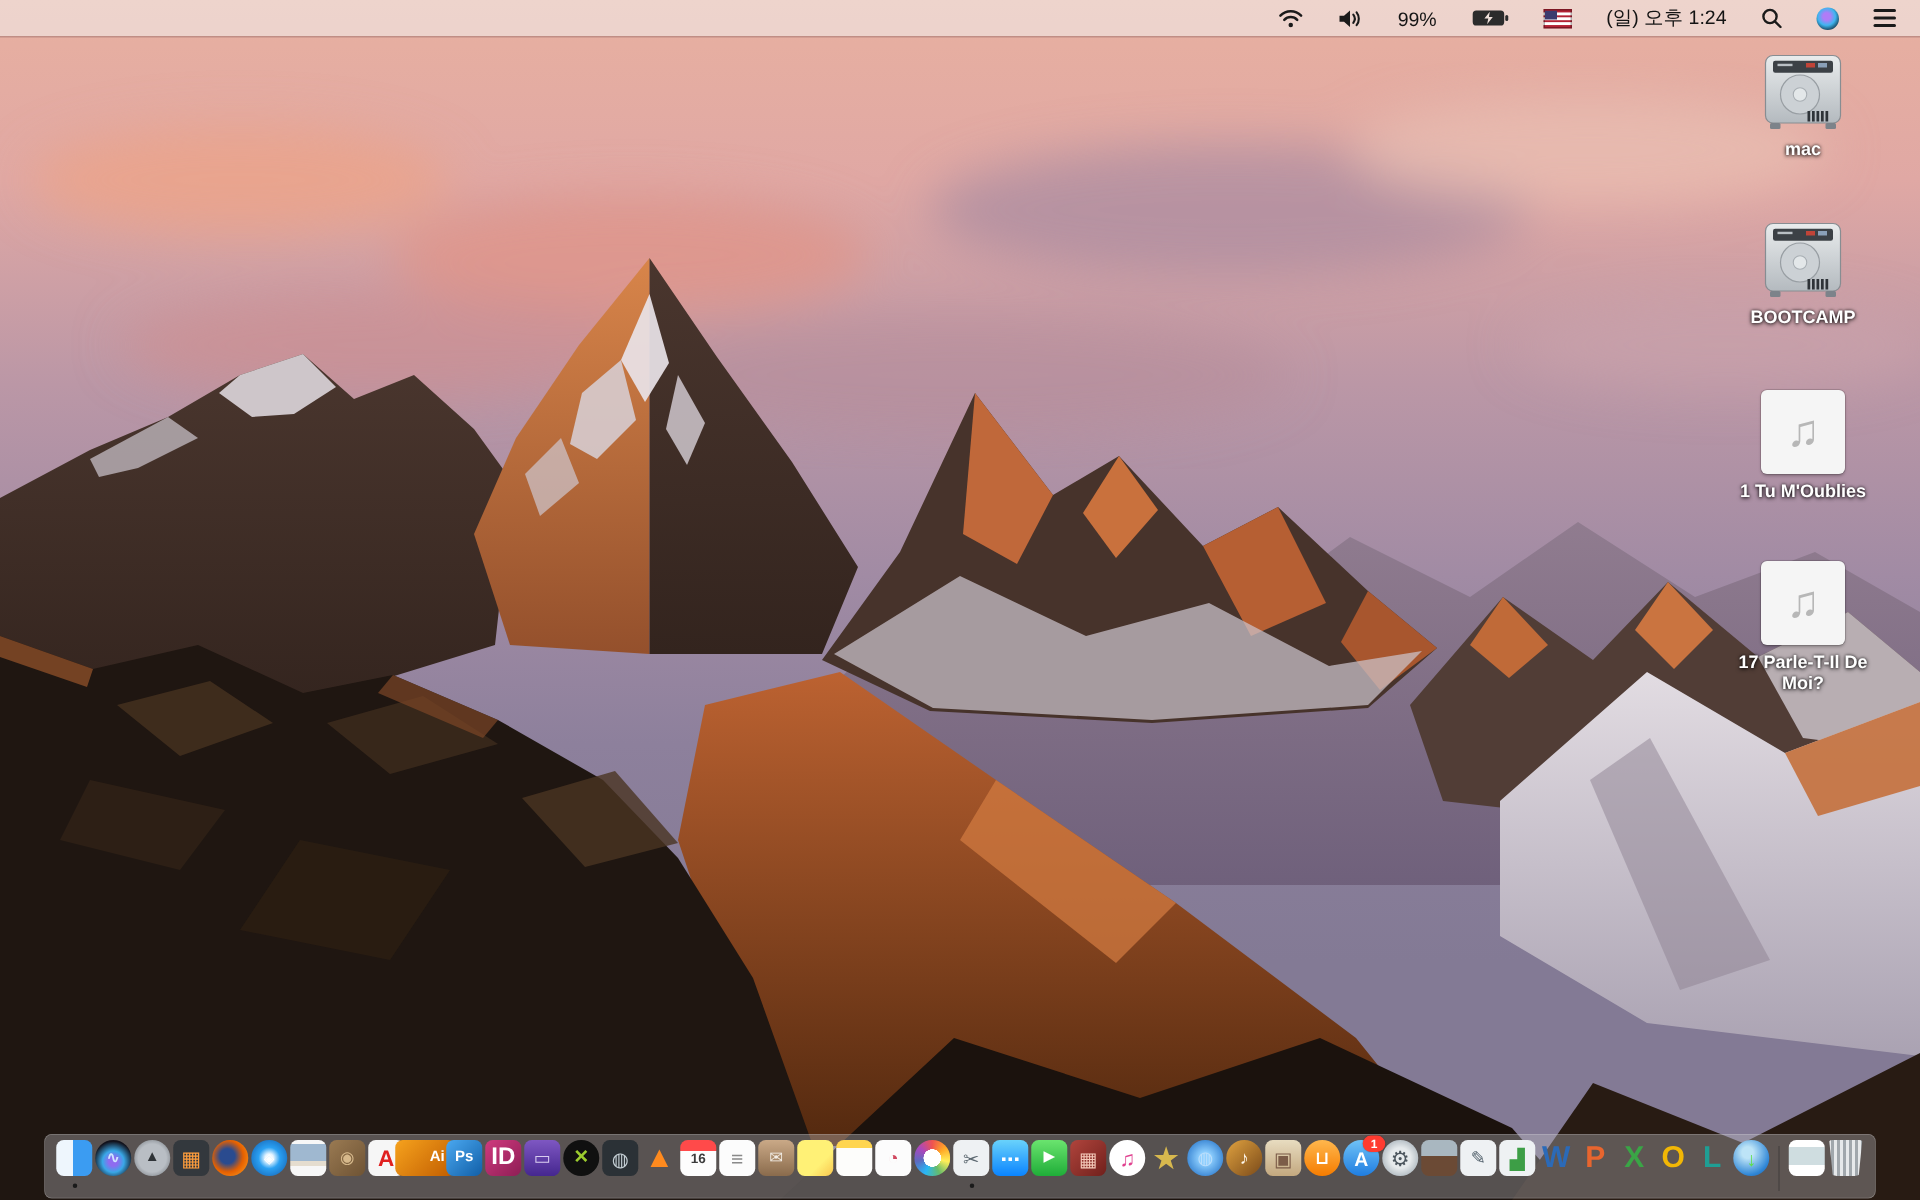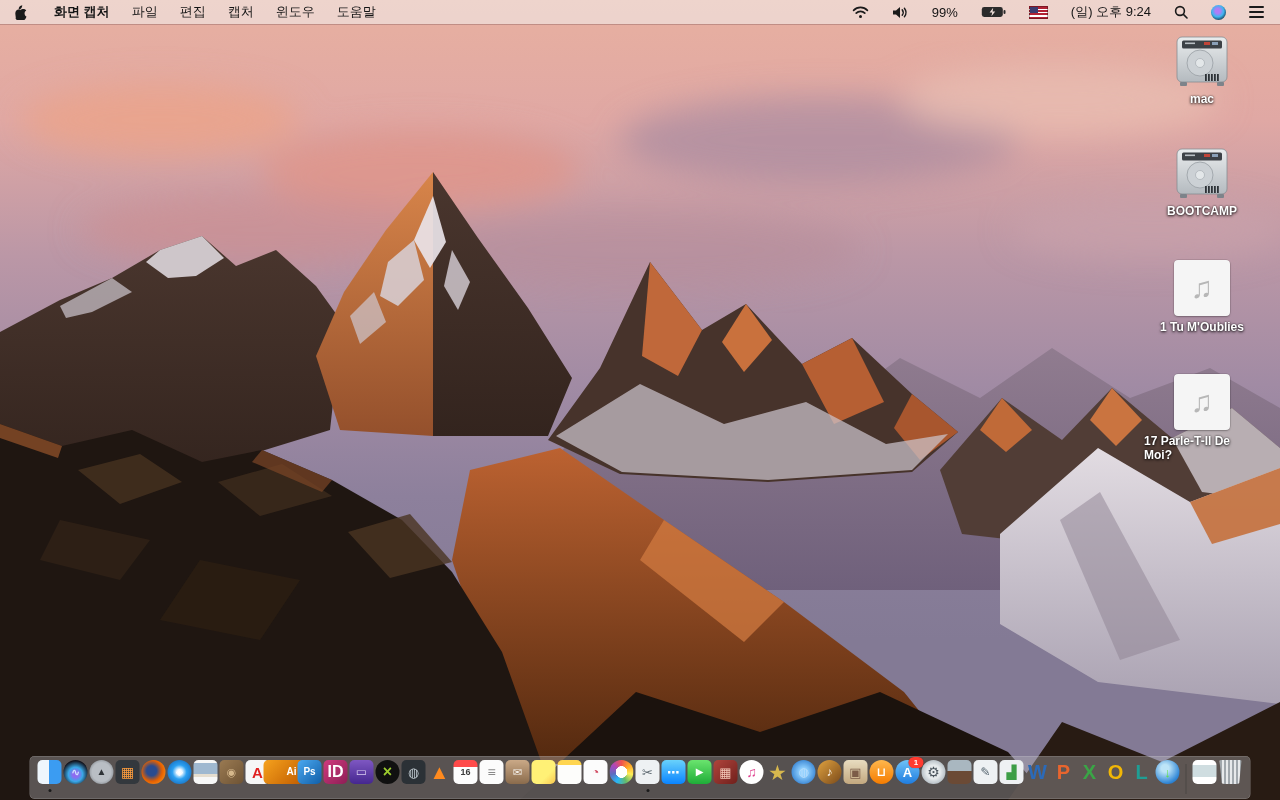--- a/index.html
+++ b/index.html
@@ -26,21 +26,21 @@
   .nc-lines{display:flex;flex-direction:column;gap:3px;}
   .nc-lines i{display:block;width:15px;height:2px;background:#1a1a1a;border-radius:1px;}
   
   #desktop-icons{position:absolute;top:36px;right:16px;width:124px;display:flex;flex-direction:column;z-index:10;}
   .desk-item{display:flex;flex-direction:column;align-items:center;}
   .desk-item.drive{height:112px;}
   .desk-item.audio{height:114px;}
   .audio-box{width:56px;height:56px;background:#f5f5f5;border-radius:4px;
     box-shadow:0 0 0 0.5px rgba(0,0,0,.18),0 1px 2px rgba(0,0,0,.25);
     display:flex;align-items:center;justify-content:center;font-size:30px;color:#b7b7b7;}
-  .desk-label{margin-top:4px;max-width:116px;text-align:left;font-size:12px;font-weight:bold;
+  .desk-label{margin-top:4px;max-width:116px;text-align:center;font-size:12px;font-weight:bold;
     color:#fff;line-height:1.2;text-shadow:0 1px 3px rgba(0,0,0,.9),0 0 2px rgba(0,0,0,.6);}
   
   #dock{position:absolute;left:50%;transform:translateX(-50%);bottom:1px;height:37px;
     background:rgba(185,185,190,0.38);border-radius:5px;display:flex;align-items:flex-start;
     padding:4px 8px 2px 8px;gap:2px;z-index:40;box-shadow:inset 0 0 0 0.5px rgba(255,255,255,.25);}
   .di{position:relative;width:24px;height:31px;display:flex;flex-direction:column;align-items:center;}
   .di .ic{width:24px;height:24px;border-radius:5px;display:flex;align-items:center;justify-content:center;
     font-weight:bold;line-height:1;overflow:hidden;}
   .di .ic.ci{border-radius:50%;}
   .di .ic.none{border-radius:0;background:transparent;}
@@ -131,37 +131,20 @@
     <polygon points="348,532 410,514 452,562 390,578" fill="#4a3422" opacity=".8"></polygon>
     <polygon points="60,520 150,540 120,580 40,560" fill="#332417" opacity=".7"></polygon>
     <polygon points="200,560 300,580 260,640 160,620" fill="#2a1d12" opacity=".9"></polygon>
     <polygon points="0,424 62,446 58,458 0,438" fill="#8a4e28" opacity=".8"></polygon>
     <polygon points="262,450 332,480 322,492 252,462" fill="#7c4626" opacity=".7"></polygon>
     <polygon points="520,800 636,692 760,732 880,692 1008,752 1050,800" fill="#1b120d"></polygon>
     <polygon points="1008,800 1062,722 1162,762 1280,702 1280,800" fill="#281b13"></polygon>
   </svg>
 
   <div id="menubar">
-    <div class="mb-left">
-      <div class="mb-apple">
-        <svg width="13" height="15" viewBox="0 0 170 190">
-          <path fill="#1a1a1a" d="M107 2c2 14-5 28-13 37-8 10-21 17-33 16-2-13 5-27 13-36C82 9 96 2 107 2zM152 140c-6 14-9 20-17 32-11 17-27 38-46 38-17 0-22-11-45-11-23 0-28 11-45-? z" transform="translate(85,0) scale(0)"></path>
-          <path fill="#1a1a1a" d="M108 1c2 13-4 26-12 35-8 10-21 17-33 16-2-12 5-25 12-33C83 10 97 2 108 1zM140 62c-20 0-28 12-42 12-14 0-24-12-40-12C37 62 14 80 14 117c0 37 27 72 41 72 11 0 16-7 31-7s19 7 31 7c15 0 40-38 40-62 0 0-27-10-27-38 0-23 18-27 18-27s-10-?0z" transform="scale(0)"></path>
-          <path fill="#1a1a1a" d="M107 0c3 14-4 28-12 38-8 9-21 17-33 16-3-13 4-27 12-36C82 8 96 1 107 0z M85 57c12 0 22-8 36-8 12 0 29 5 39 21-2 1-22 12-22 38 0 30 26 40 26 40-1 4-5 15-14 28-9 12-19 24-33 24s-18-8-32-8-19 8-32 8-24-13-33-25C28 158 17 131 17 107c0-34 22-50 43-50 13 0 23 8 25 8z"></path>
-        </svg>
-      </div>
-      <div class="mb-appname">화면 캡처</div>
-      <div id="mb-items" style="display: flex; height: 100%;">
-          <div class="mb-item">파일</div>
-          <div class="mb-item">편집</div>
-          <div class="mb-item">캡처</div>
-          <div class="mb-item">윈도우</div>
-          <div class="mb-item">도움말</div>
-        </div>
-    </div>
     <div class="mb-right">
       <div class="mb-status">
         <svg width="17" height="13" viewBox="0 0 17 13" fill="none" stroke="#1a1a1a" stroke-width="1.7" stroke-linecap="round">
           <path d="M1.6 4.4 A9.6 9.6 0 0 1 15.4 4.4"></path>
           <path d="M4.2 7.2 A6 6 0 0 1 12.8 7.2"></path>
           <circle cx="8.5" cy="10.6" r="1.5" fill="#1a1a1a" stroke="none"></circle>
         </svg>
       </div>
       <div class="mb-status">
         <svg width="17" height="13" viewBox="0 0 17 13" fill="#1a1a1a">
@@ -174,21 +157,21 @@
       <div class="mb-status">
         <svg width="25" height="12" viewBox="0 0 25 12">
           <rect x="0.8" y="1" width="21" height="10" rx="2.4" fill="#2b2b2b"></rect>
           <rect x="22.5" y="4" width="2" height="4" rx="1" fill="#2b2b2b"></rect>
           <polygon points="12.2,1.8 8.6,6.4 11.2,6.4 10.4,10.2 14.2,5.4 11.6,5.4" fill="#efe0da"></polygon>
         </svg>
       </div>
       <div class="mb-status">
           <div class="flag"></div>
         </div>
-      <div class="mb-status mb-txt">(일) 오후 9:24</div>
+      <div class="mb-status mb-txt">(일) 오후 1:24</div>
       <div class="mb-status">
         <svg width="14" height="14" viewBox="0 0 14 14" fill="none" stroke="#1a1a1a" stroke-width="1.6" stroke-linecap="round">
           <circle cx="6" cy="6" r="4.4"></circle>
             <line x1="9.4" y1="9.4" x2="13" y2="13"></line>
         </svg>
       </div>
       <div class="mb-status">
           <div class="siri-orb"></div>
         </div>
       <div class="mb-status">

